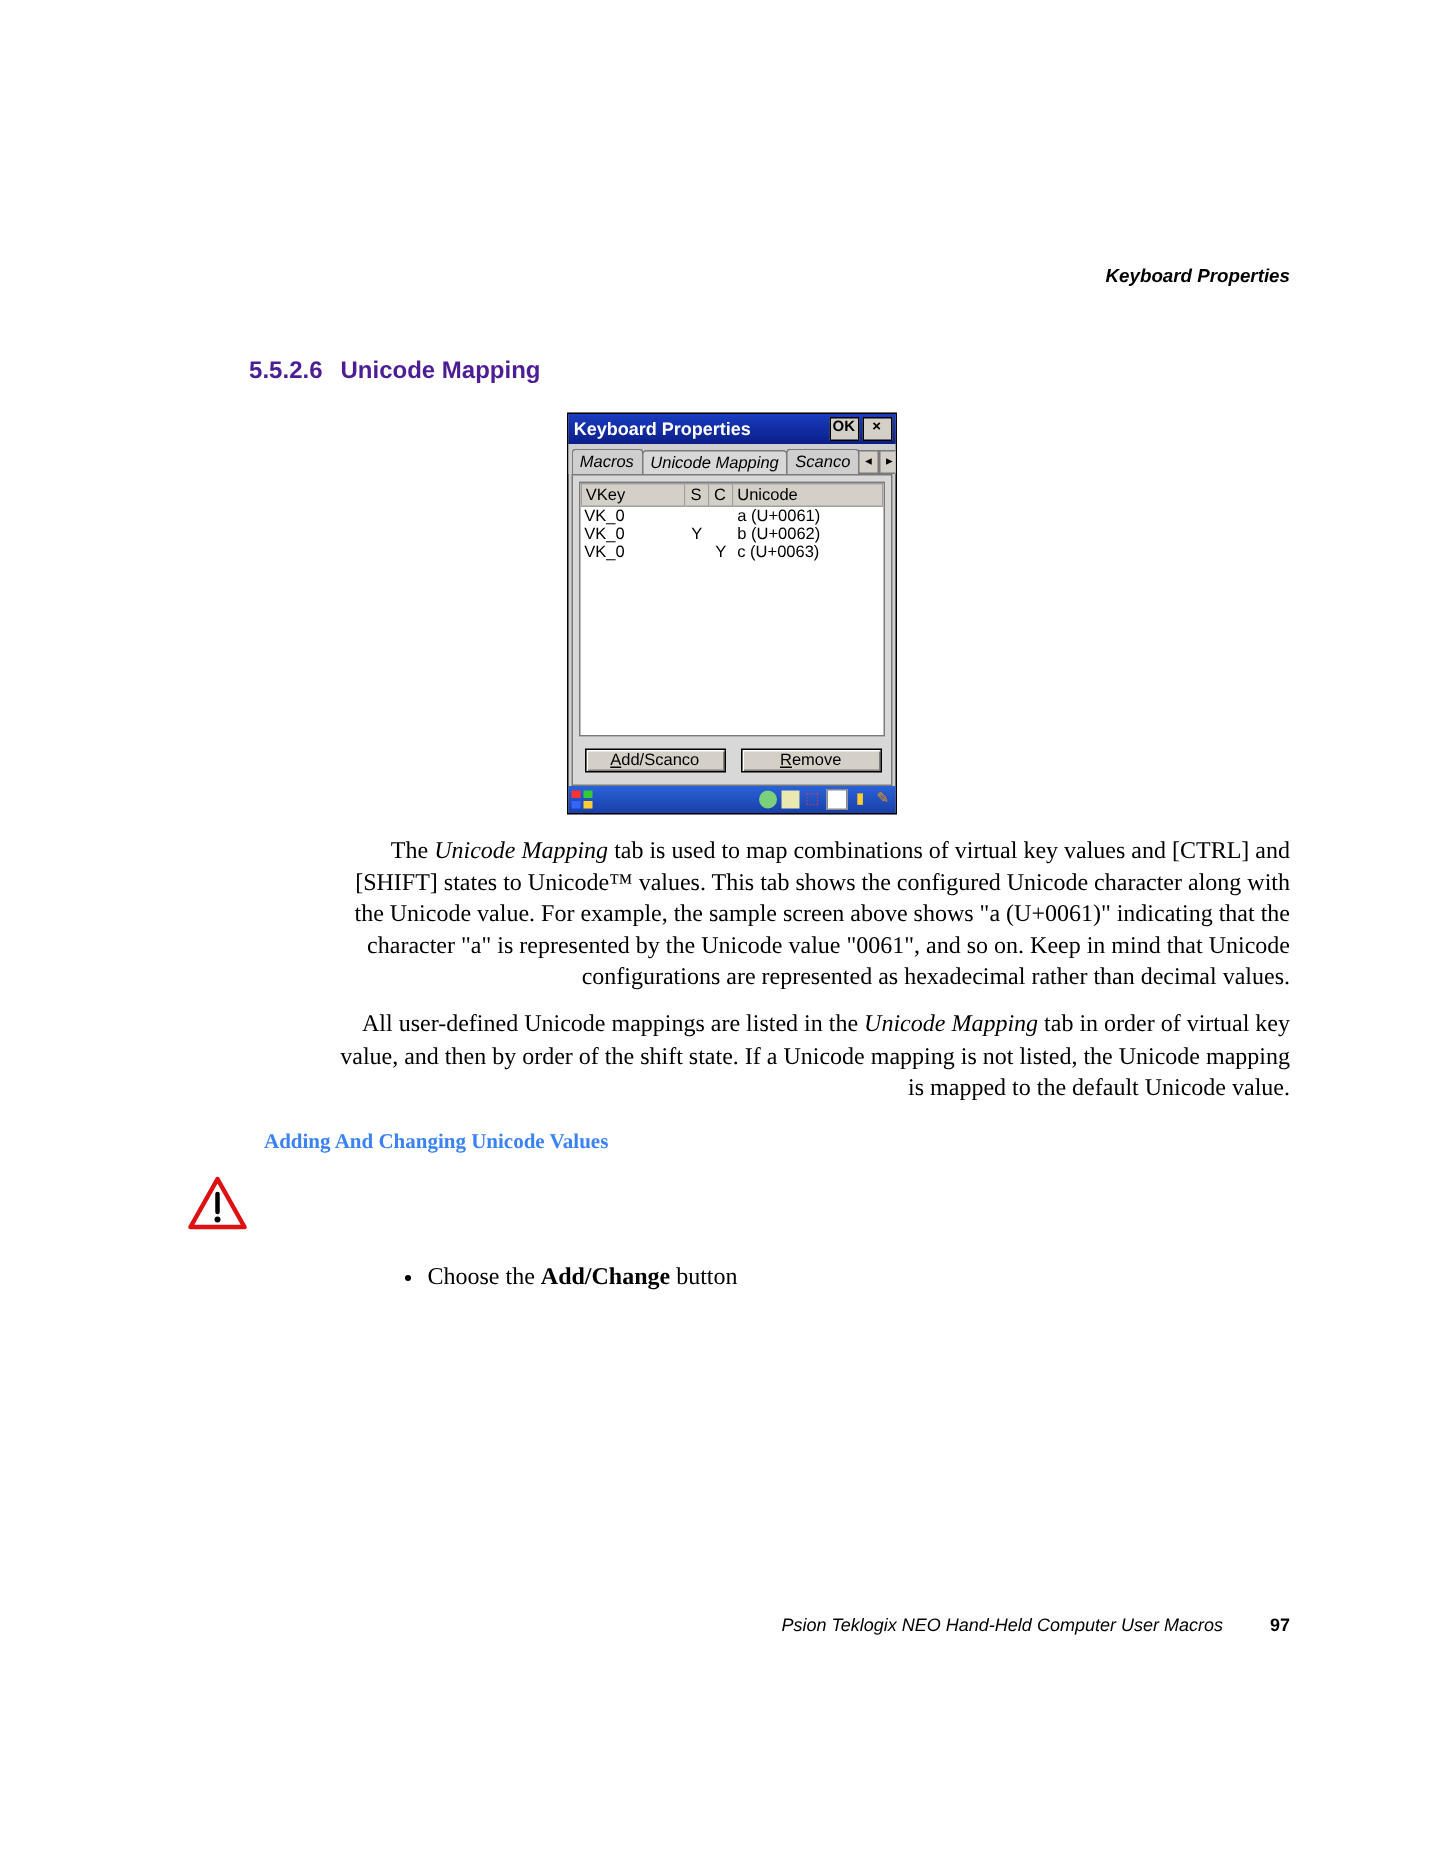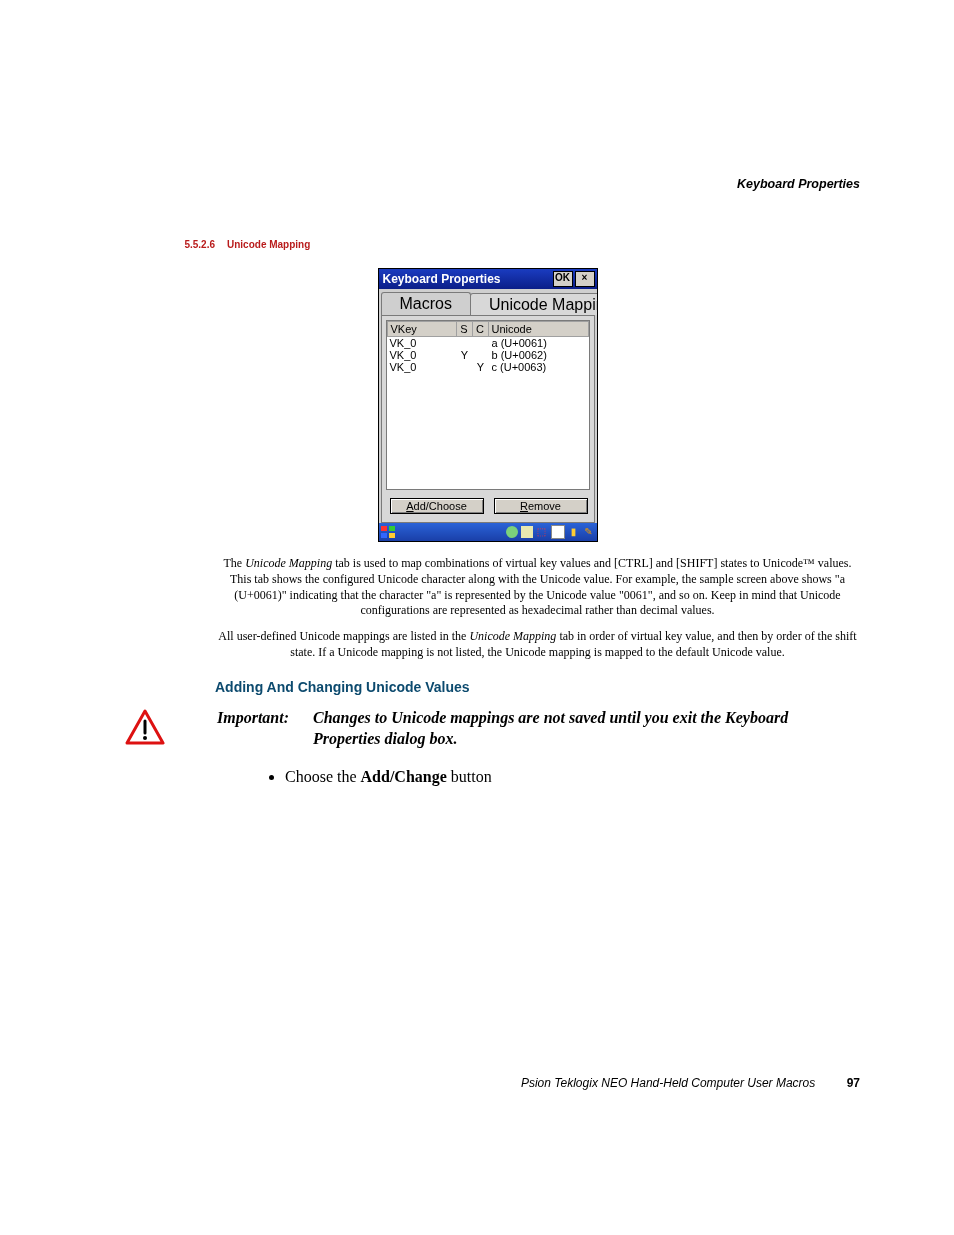--- a/index.html
+++ b/index.html
@@ -26,22 +26,22 @@
     font-style: italic;
     line-height: 1.35;
   }
   .header .line2 { font-weight: bold; }
   .sect-row {
     display: flex;
     align-items: flex-start;
     margin-top: 46px;
     font-family: Verdana, Arial, sans-serif;
     font-weight: bold;
-    color: #b91c1c;
-    font-size: 10px;
+    color: #4c1d95;
+    font-size: 16px;
   }
   .sect-num { width: 100px; text-align: right; padding-right: 12px; }
   .bullet-list { margin: 10px 0 0 130px; font-size: 16px; }
   .bullet-list li { margin-bottom: 4px; }
   .fig-wrap { display: flex; justify-content: center; margin: 18px 0 14px 0; }
 
   
   .dialog {
     width: 218px;
     font-family: Tahoma, Arial, sans-serif;
@@ -78,25 +78,26 @@
     align-items: flex-end;
     background: #cfcfcf;
     padding: 3px 2px 0 2px;
     gap: 0;
     overflow: hidden;
   }
   .tab {
     border: 1px solid #7a7a7a;
     border-bottom: none;
     background: #cfcfcf;
-    padding: 2px 18px;
-    font-size: 16px;
+    padding: 2px 5px;
+    font-size: 11px;
     white-space: nowrap;
     border-radius: 3px 3px 0 0;
     margin-right: -1px;
+    font-style: italic;
   }
   .tab.active { background: #d8d8d8; position: relative; top: 1px; }
   .tab-arrows {
     margin-left: auto;
     display: flex;
     gap: 0;
   }
   .tab-arrows .arr {
     width: 12px; height: 14px;
     border: 1px solid #7a7a7a;
@@ -167,34 +168,34 @@
       linear-gradient(#f33,#f33) 0 0/6px 5px no-repeat,
       linear-gradient(#3c3,#3c3) 8px 0/6px 5px no-repeat,
       linear-gradient(#36f,#36f) 0 7px/6px 5px no-repeat,
       linear-gradient(#fc3,#fc3) 8px 7px/6px 5px no-repeat;
   }
   .tray { display: flex; gap: 3px; align-items: center; }
   .tray-ico { width: 12px; height: 12px; font-size: 10px; line-height: 12px; text-align: center; }
 
   .body-para {
     margin: 6px 0 0 100px;
-    font-size: 12px;
+    font-size: 16px;
     line-height: 1.32;
-    text-align: center;
+    text-align: right;
   }
   .body-para + .body-para { margin-top: 10px; }
   .italic { font-style: italic; }
   .bold { font-weight: bold; }
 
   .subhead {
-    margin: 18px 0 4px 100px;
-    font-family: Liberation Sans, sans-serif;
+    margin: 18px 0 4px 61px;
+    font-family: Liberation Serif, serif;
     font-weight: bold;
     font-size: 14px;
-    color: #0c4a6e;
+    color: #3b82f6;
   }
 
   .important-row {
     display: flex;
     margin: 12px 0 0 10px;
     align-items: flex-start;
   }
   .warn-icon { width: 44px; flex: none; padding-top: 2px; }
   .important-text {
     font-style: italic;
@@ -275,21 +276,21 @@
             <div class="c c-uni">b (U+0062)</div>
           </div>
           <div class="lv-row">
             <div class="c c-vkey">VK_0</div>
             <div class="c c-s"></div>
             <div class="c c-c">Y</div>
             <div class="c c-uni">c (U+0063)</div>
           </div>
         </div>
         <div class="dlg-buttons">
-          <div class="winbtn"><span class="underline-first">A</span><span>dd/Choose</span></div>
+          <div class="winbtn"><span class="underline-first">A</span><span>dd/Scanco</span></div>
           <div class="winbtn"><span class="underline-first">R</span><span>emove</span></div>
         </div>
       </div>
       <div class="taskbar">
         <span class="start-flag"></span>
         <span class="tray">
           <span class="tray-ico" style="background:#7bd17b;border-radius:50%;"></span>
           <span class="tray-ico" style="background:#e8e8b0;"></span>
           <span class="tray-ico" style="color:#f33;">⬚</span>
           <span class="tray-ico" style="background:#fff;border:1px solid #888;"></span>
@@ -311,24 +312,20 @@
   <div class="subhead">Adding And Changing Unicode Values</div>
 
   <div class="important-row">
     <div class="warn-icon">
       <svg width="40" height="36" viewBox="0 0 40 36">
         <polygon points="20,2 38,34 2,34" fill="none" stroke="#d11" stroke-width="3" stroke-linejoin="round"></polygon>
         <line x1="20" y1="12" x2="20" y2="24" stroke="#000" stroke-width="3" stroke-linecap="round"></line>
         <circle cx="20" cy="29" r="2" fill="#000"></circle>
       </svg>
     </div>
-    <div class="important-text">
-      <span class="important-label">Important:</span><span class="important-body">Changes to Unicode mappings are not saved until you exit the Keyboard</span>
-      <span class="important-cont">Properties dialog box.</span>
-    </div>
   </div>
 
   <ul class="bullet-list" style="margin-top:18px;">
     <li>
       <span>Choose the </span><span class="bold">Add/Change</span><span> button</span>
     </li>
   </ul>
 
   <div class="footer">
     <span>Psion Teklogix NEO Hand-Held Computer User Macros</span>

